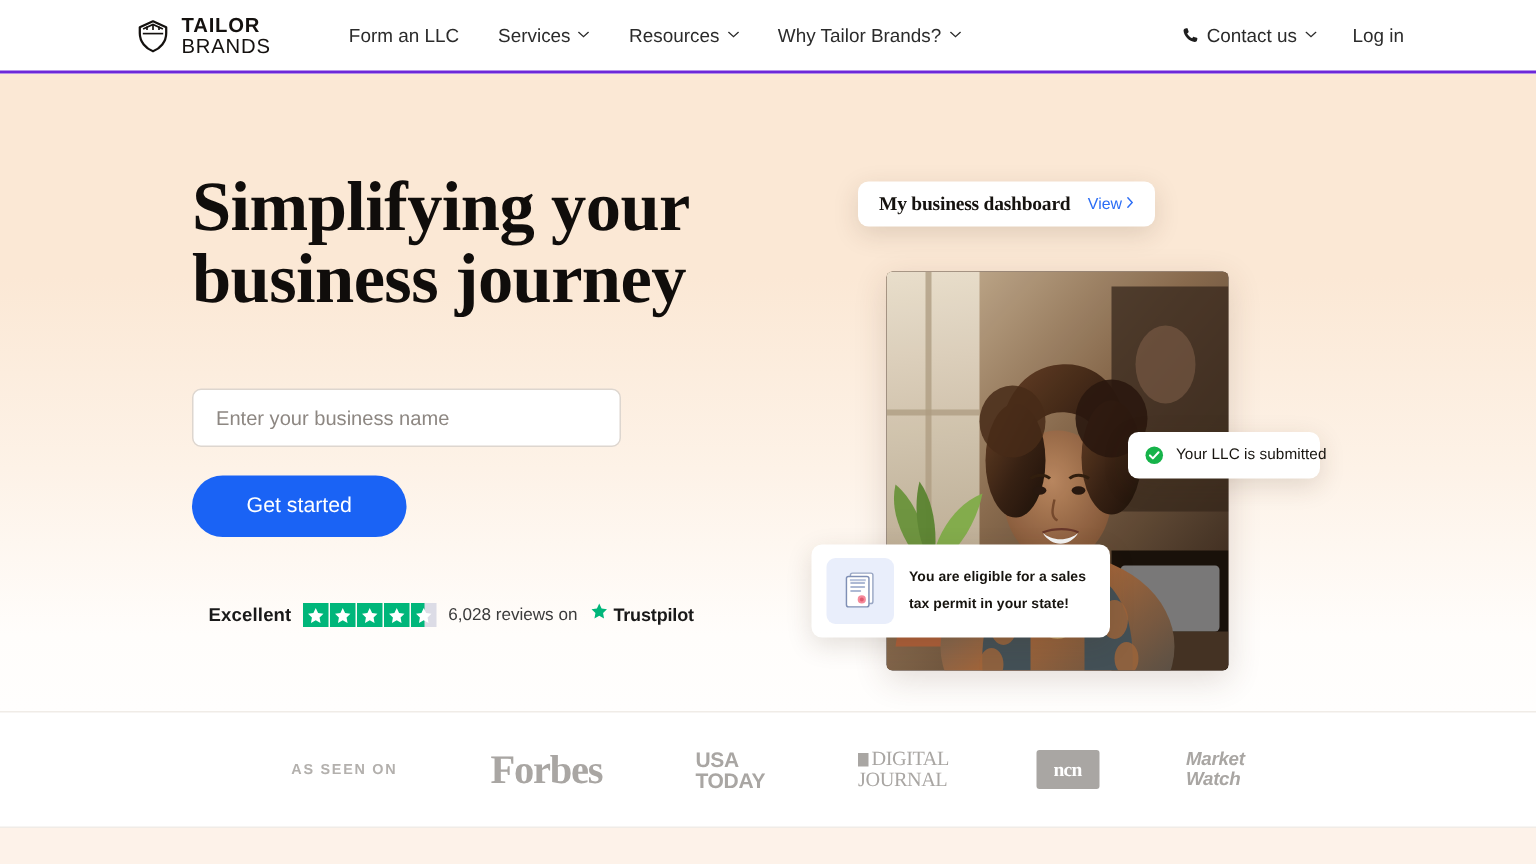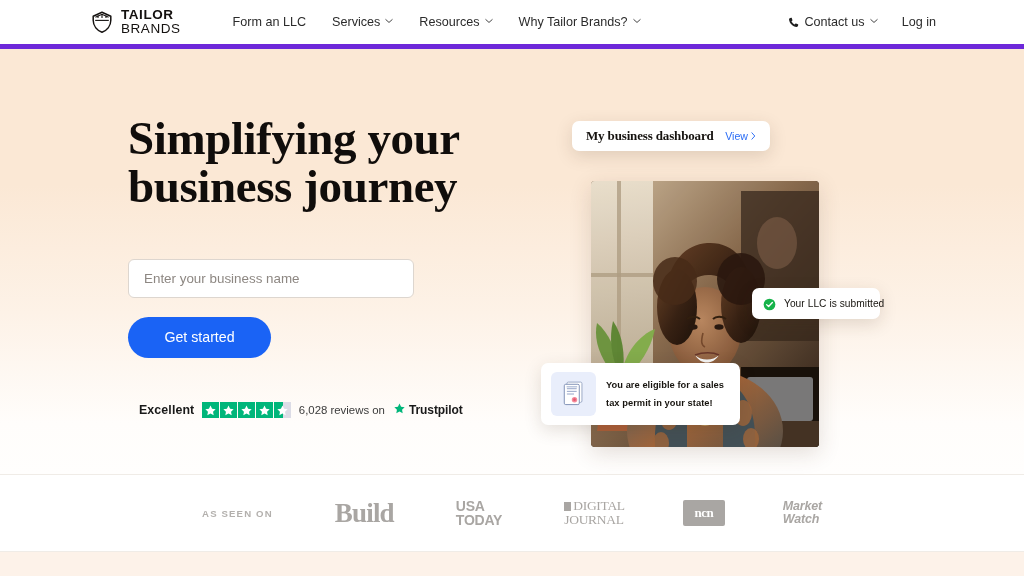--- a/index.html
+++ b/index.html
@@ -12,21 +12,21 @@
     -webkit-font-smoothing:antialiased;
   }
   .page { position:relative; width:1024px; height:576px; overflow:hidden; }
 
   
   .nav {
     position:relative; z-index:40;
     height:49px; width:100%;
     background:#ffffff;
     display:flex; align-items:center;
-    border-bottom:5px solid #6d28d9;
+    border-bottom:2px solid #6d28d9;
   }
   .nav-logo { display:flex; align-items:center; gap:7px; margin-left:90px; cursor:pointer; }
   .logo-mark { width:24px; height:24px; flex:0 0 auto; }
   .logo-text { display:flex; flex-direction:column; line-height:1.02; }
   .logo-text .l1 { font-size:13.5px; font-weight:700; letter-spacing:.55px; color:#14110f; }
   .logo-text .l2 { font-size:13.5px; font-weight:400; letter-spacing:.55px; color:#14110f; }
 
   .nav-links { display:flex; align-items:center; gap:0; margin-left:39px; }
   .nav-link {
     display:flex; align-items:center; gap:5px;
@@ -423,21 +423,21 @@
 
       </div>
     </div>
   </div>
 
   <div class="press">
     <div class="press-row">
       <span class="as-seen" style="margin-right:62px;">AS SEEN ON</span>
 
       <span class="press-logo" style="margin-right:62px;">
-        <span class="lg-forbes">Build</span>
+        <span class="lg-forbes">Forbes</span>
       </span>
 
       <span class="press-logo" style="margin-right:62px;">
         <span class="lg-usa">
           <span class="u1">USA</span>
           <span class="u2">TODAY</span>
         </span>
       </span>
 
       <span class="press-logo" style="margin-right:58px;">

